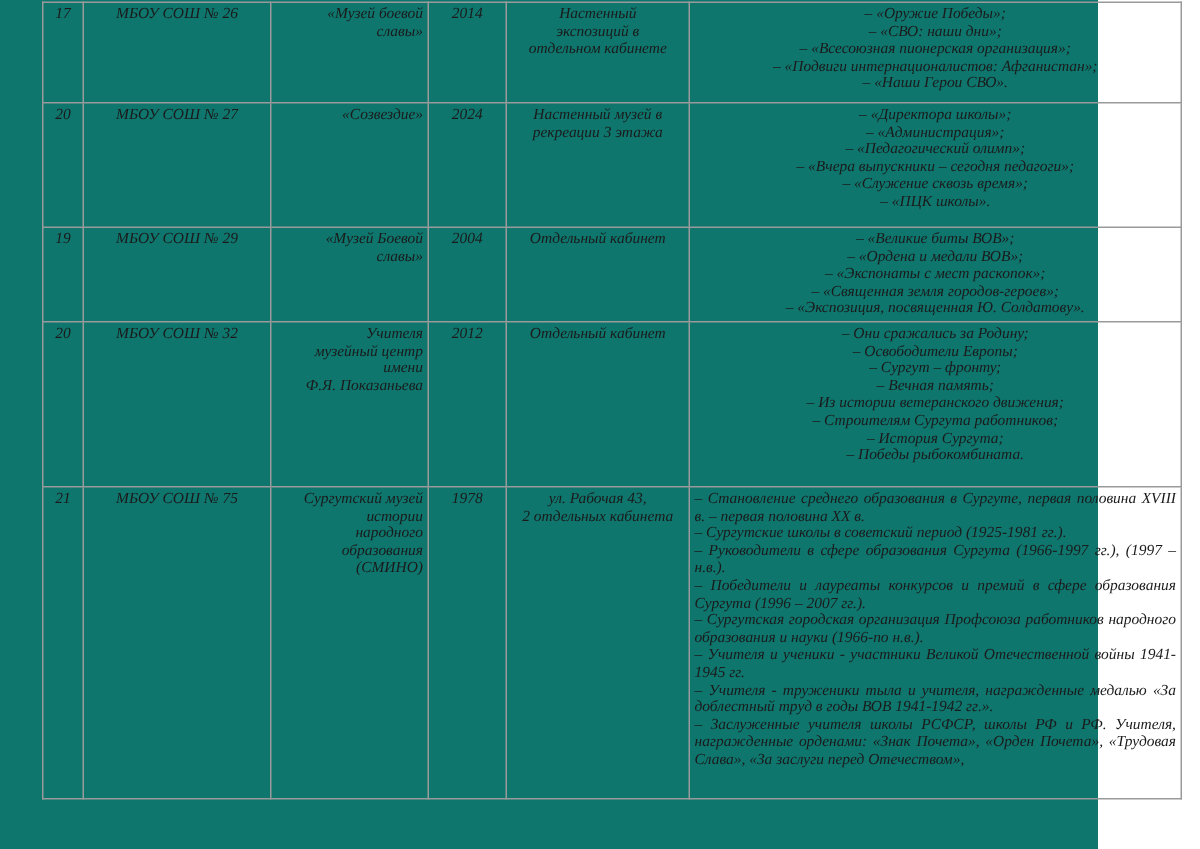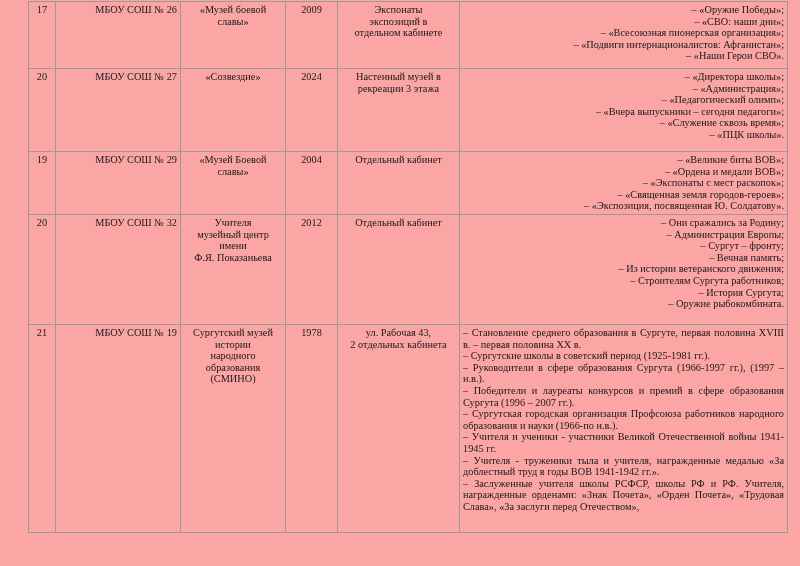--- a/index.html
+++ b/index.html
@@ -9,23 +9,24 @@
   }
   body {
     width: 800px;
     height: 566px;
     font-family: "Liberation Serif", "DejaVu Serif", serif;
     color: #1a1a1a;
     overflow: hidden;
   }
   .page {
     position: relative;
-    width: 800px;
+    width: 732px;
     height: 566px;
-    background: #fca5a5;
+    background: #0f766e;
+    font-style: italic;
   }
   table.museum-table {
     position: absolute;
     left: 28px;
     top: 1px;
     width: 759px;
     border-collapse: collapse;
     table-layout: fixed;
   }
   table.museum-table td {
@@ -37,25 +38,25 @@
     font-family: "Liberation Serif", "DejaVu Serif", serif;
   }
   col.c-num      { width: 27px; }
   col.c-school   { width: 125px; }
   col.c-name     { width: 105px; }
   col.c-year     { width: 52px; }
   col.c-place    { width: 122px; }
   col.c-expo     { width: 328px; }
 
   td.num    { text-align: center; }
-  td.school { text-align: right; }
-  td.name   { text-align: center; }
+  td.school { text-align: center; }
+  td.name   { text-align: right; }
   td.year   { text-align: center; }
   td.place  { text-align: center; }
-  td.expo   { text-align: right; padding-left: 5px; padding-right: 4px; }
+  td.expo   { text-align: center; padding-left: 5px; padding-right: 4px; }
   td.expo.justify { text-align: justify; }
 
   .expo-line {
     margin: 0;
     padding: 0;
     white-space: normal;
   }
   .expo-para {
     margin: 0;
     padding: 0;
@@ -79,23 +80,23 @@
     </colgroup>
     <tbody>
 
       <tr style="height:67px">
         <td class="num">17</td>
         <td class="school">МБОУ СОШ № 26</td>
         <td class="name">
           <span class="cell-line">«Музей боевой</span>
           <span class="cell-line">славы»</span>
         </td>
-        <td class="year">2009</td>
-        <td class="place">
-          <span class="cell-line">Экспонаты</span>
+        <td class="year">2014</td>
+        <td class="place">
+          <span class="cell-line">Настенный</span>
           <span class="cell-line">экспозиций в</span>
           <span class="cell-line">отдельном кабинете</span>
         </td>
         <td class="expo">
           <div class="expo-line">– «Оружие Победы»;</div>
           <div class="expo-line">– «СВО: наши дни»;</div>
           <div class="expo-line">– «Всесоюзная пионерская организация»;</div>
           <div class="expo-line">– «Подвиги интернационалистов: Афганистан»;</div>
           <div class="expo-line">– «Наши Герои СВО».</div>
         </td>
@@ -150,33 +151,33 @@
           <span class="cell-line">музейный центр</span>
           <span class="cell-line">имени</span>
           <span class="cell-line">Ф.Я. Показаньева</span>
         </td>
         <td class="year">2012</td>
         <td class="place">
           <span class="cell-line">Отдельный кабинет</span>
         </td>
         <td class="expo">
           <div class="expo-line">– Они сражались за Родину;</div>
-          <div class="expo-line">– Администрация Европы;</div>
+          <div class="expo-line">– Освободители Европы;</div>
           <div class="expo-line">– Сургут – фронту;</div>
           <div class="expo-line">– Вечная память;</div>
           <div class="expo-line">– Из истории ветеранского движения;</div>
           <div class="expo-line">– Строителям Сургута работников;</div>
           <div class="expo-line">– История Сургута;</div>
-          <div class="expo-line">– Оружие рыбокомбината.</div>
+          <div class="expo-line">– Победы рыбокомбината.</div>
         </td>
       </tr>
 
       <tr style="height:208px">
         <td class="num">21</td>
-        <td class="school">МБОУ СОШ № 19</td>
+        <td class="school">МБОУ СОШ № 75</td>
         <td class="name">
           <span class="cell-line">Сургутский музей</span>
           <span class="cell-line">истории</span>
           <span class="cell-line">народного</span>
           <span class="cell-line">образования</span>
           <span class="cell-line">(СМИНО)</span>
         </td>
         <td class="year">1978</td>
         <td class="place">
           <span class="cell-line">ул. Рабочая 43,</span>

